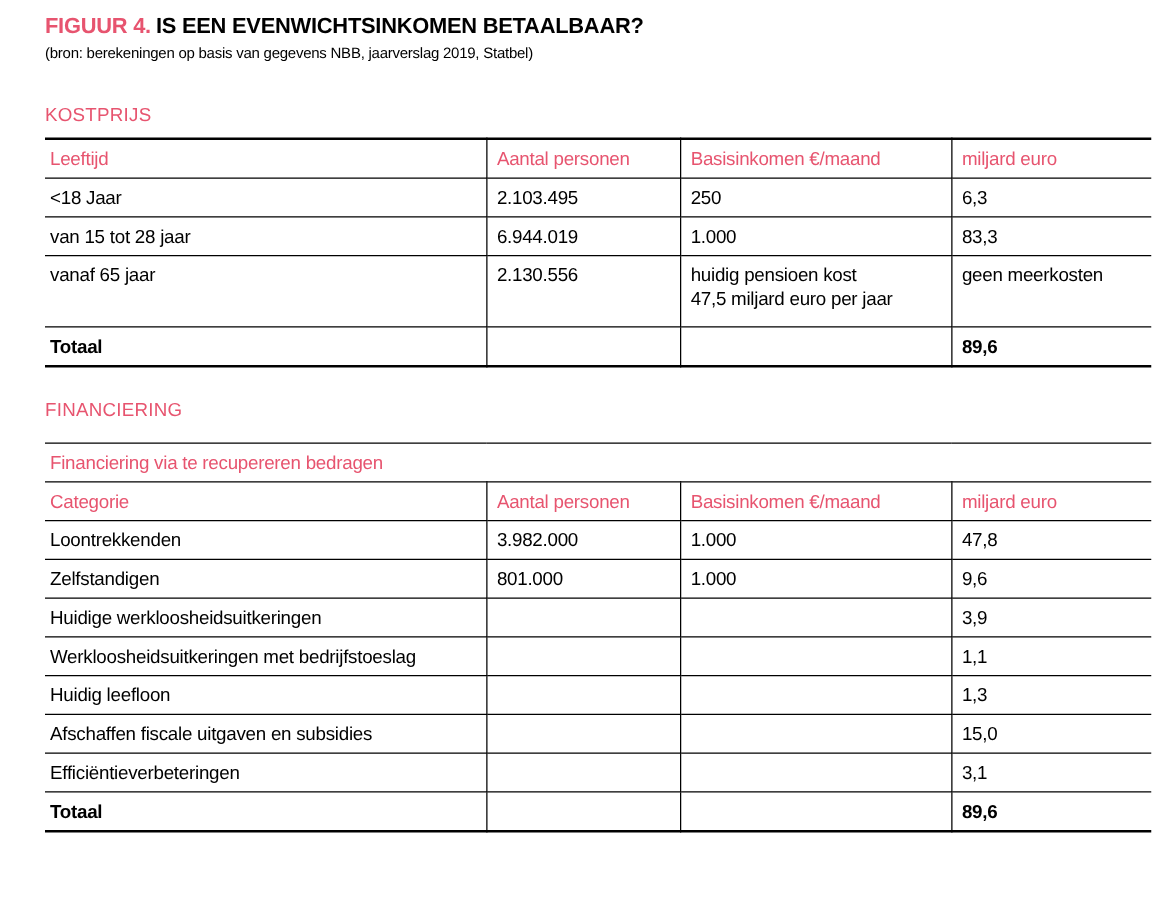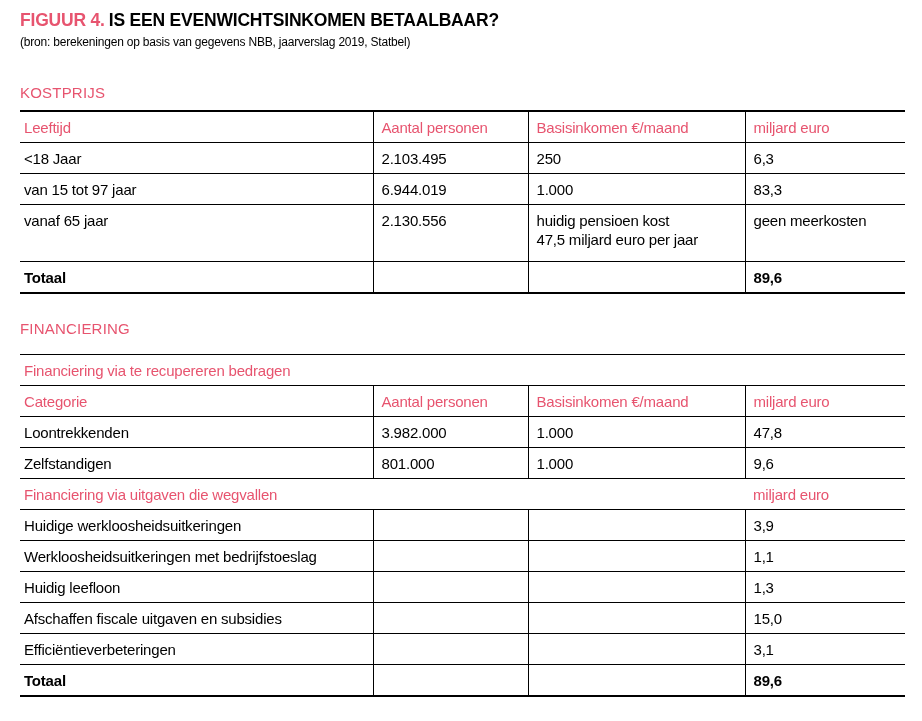--- a/index.html
+++ b/index.html
@@ -5,21 +5,21 @@
   :root { --accent:#e7546f; --ink:#000000; --bg:#ffffff; }
   * { box-sizing: border-box; }
   html, body {
     margin:0; padding:0;
     width:922px; height:721px;
     background:var(--bg);
     overflow:hidden;
     font-family:"Liberation Sans", sans-serif;
     color:var(--ink);
   }
-  .page { padding:9px 17px 0 20px; }
+  .page { padding:9px 17px 0 36px; }
 
   .fig-title {
     font-size:17.5px; font-weight:bold; letter-spacing:-0.2px;
     line-height:22px; margin:0;
   }
   .fig-title .accent { color:var(--accent); margin-right:4px; }
   .fig-source {
     font-size:12px; letter-spacing:-0.2px; line-height:21px; margin:1px 0 0;
   }
 
@@ -81,21 +81,21 @@
         <td class="num">Basisinkomen €/maand</td>
         <td class="num">miljard euro</td>
       </tr>
       <tr>
         <td>&lt;18 Jaar</td>
         <td class="num">2.103.495</td>
         <td class="num">250</td>
         <td class="num">6,3</td>
       </tr>
       <tr>
-        <td>van 15 tot 97 jaar</td>
+        <td>van 15 tot 28 jaar</td>
         <td class="num">6.944.019</td>
         <td class="num">1.000</td>
         <td class="num">83,3</td>
       </tr>
       <tr class="tall">
         <td>vanaf 65 jaar</td>
         <td class="num">2.130.556</td>
         <td class="num">
           <span class="line">huidig pensioen kost</span>
           <span class="line">47,5 miljard euro per jaar</span>
@@ -135,24 +135,20 @@
         <td class="num">3.982.000</td>
         <td class="num">1.000</td>
         <td class="num">47,8</td>
       </tr>
       <tr>
         <td>Zelfstandigen</td>
         <td class="num">801.000</td>
         <td class="num">1.000</td>
         <td class="num">9,6</td>
       </tr>
-      <tr class="span-row">
-        <td colspan="3">Financiering via uitgaven die wegvallen</td>
-        <td class="num">miljard euro</td>
-      </tr>
       <tr>
         <td>Huidige werkloosheidsuitkeringen</td>
         <td></td>
         <td></td>
         <td class="num">3,9</td>
       </tr>
       <tr>
         <td>Werkloosheidsuitkeringen met bedrijfstoeslag</td>
         <td></td>
         <td></td>

